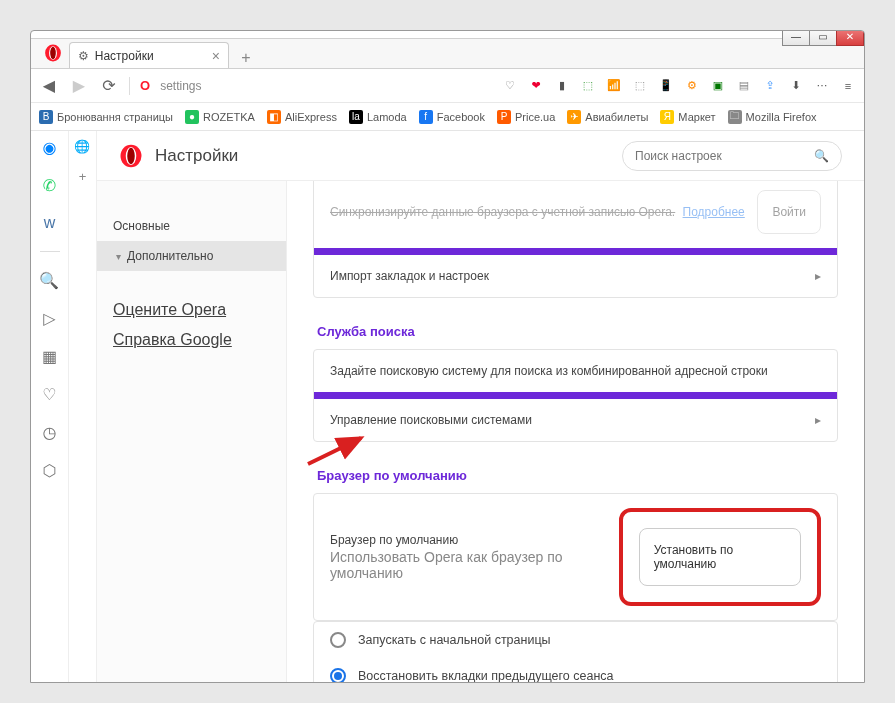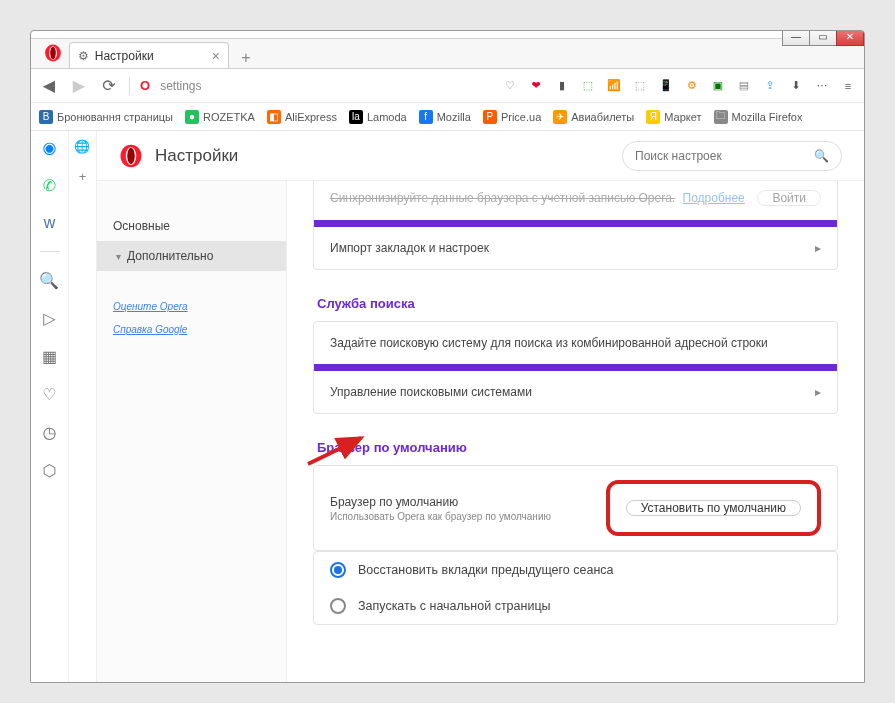--- a/index.html
+++ b/index.html
@@ -47,30 +47,30 @@
 .settings-title { font-size: 17px; color: #444; font-weight: 400; }
 .search-box { margin-left: auto; width: 220px; height: 30px; border: 1px solid #ddd; border-radius: 16px; display: flex; align-items: center; padding: 0 12px; gap: 8px; color: #888; font-size: 12px; }
 .search-box input { border: none; outline: none; flex: 1; font-size: 12px; color: #444; background: transparent; }
 
 .settings-body { flex: 1; display: flex; overflow: hidden; }
 .side-nav { width: 190px; background: #fbfbfb; border-right: 1px solid #eee; padding-top: 30px; font-size: 12px; }
 .side-item { padding: 8px 16px; color: #444; }
 .side-item.active { background: #e5e5e5; font-weight: 400; border-left: 3px solid transparent; }
 .side-item.expand::before { content: "▸"; display: inline-block; margin-right: 6px; color: #888; font-size: 10px; }
 .side-item.active.expand::before { content: "▾"; }
-.side-link { display: block; padding: 6px 16px; color: #3b82f6; text-decoration: underline; font-size: 10px; font-style: italic; }
+.side-link { display: block; padding: 6px 16px; color: #404040; text-decoration: underline; font-size: 16px; }
 
 .content { flex: 1; overflow-y: auto; padding: 8px 26px 30px 26px; background: #fff; }
 .section-h { font-size: 13px; color: #6d28d9; font-weight: 600; margin: 26px 0 10px 4px; }
 .card { border: 1px solid #e3e3e3; border-radius: 4px; background: #fff; }
 .row { display: flex; align-items: center; padding: 14px 16px; font-size: 12px; color: #444; border-top: 7px solid #6d28d9; position: relative; }
 .row:first-child { border-top: none; }
-.row-sub { color: #888; font-size: 10px; margin-top: 2px; }
+.row-sub { color: #888; font-size: 14px; margin-top: 2px; }
 .caret { margin-left: auto; color: #888; }
-.btn-outline { margin-left: auto; border: 1px solid #ccc; border-radius: 8px; padding: 0 14px; font-size: 12px; color: #333; background: #fff; display: flex; align-items: center; gap: 6px; }
+.btn-outline { margin-left: auto; border: 1px solid #ccc; border-radius: 8px; padding: 14px 14px; font-size: 12px; color: #333; background: #fff; display: flex; align-items: center; gap: 6px; }
 .highlight { border: 4px solid #d92020; border-radius: 12px; padding: 6px; margin-left: auto; }
 .highlight .btn-outline { margin: 10px; }
 
 .radio-row { display: flex; align-items: center; gap: 12px; padding: 10px 16px; font-size: 12.5px; color: #444; }
 .radio { width: 16px; height: 16px; border: 2px solid #888; border-radius: 50%; display: flex; align-items: center; justify-content: center; flex-shrink: 0; }
 .radio.checked { border-color: #1a73e8; }
 .radio.checked::after { content: ""; width: 8px; height: 8px; background: #1a73e8; border-radius: 50%; }
 
 
 .arrow { position: absolute; left: 303px; top: 432px; pointer-events: none; z-index: 50; }
@@ -141,21 +141,21 @@
       <div class="bm-item">
         <div class="bm-ico" style="background: rgb(255, 106, 0); color: rgb(255, 255, 255);">◧</div>
         <span>AliExpress</span>
       </div>
       <div class="bm-item">
         <div class="bm-ico" style="background: rgb(0, 0, 0); color: rgb(255, 255, 255);">la</div>
         <span>Lamoda</span>
       </div>
       <div class="bm-item">
         <div class="bm-ico" style="background: rgb(24, 119, 242); color: rgb(255, 255, 255);">f</div>
-        <span>Mozilla</span>
+        <span>Facebook</span>
       </div>
       <div class="bm-item">
         <div class="bm-ico" style="background: rgb(255, 90, 0); color: rgb(255, 255, 255);">P</div>
         <span>Price.ua</span>
       </div>
       <div class="bm-item">
         <div class="bm-ico" style="background: rgb(255, 153, 0); color: rgb(255, 255, 255);">✈</div>
         <span>Авиабилеты</span>
       </div>
       <div class="bm-item">
@@ -246,26 +246,26 @@
                   <div class="row-sub">Использовать Opera как браузер по умолчанию</div>
                 </div>
                 <div class="highlight">
                   <div class="btn-outline">Установить по умолчанию</div>
                 </div>
               </div>
             </div>
 
             <div class="card">
               <div class="radio-row">
+                <div class="radio"></div>
+                <span>Запускать с начальной страницы</span>
+              </div>
+              <div class="radio-row">
                 <div class="radio checked"></div>
                 <span>Восстановить вкладки предыдущего сеанса</span>
-              </div>
-              <div class="radio-row">
-                <div class="radio"></div>
-                <span>Запускать с начальной страницы</span>
               </div>
 
             </div>
 
           </div>
         </div>
       </div>
     </div>
   </div>
 </div>

